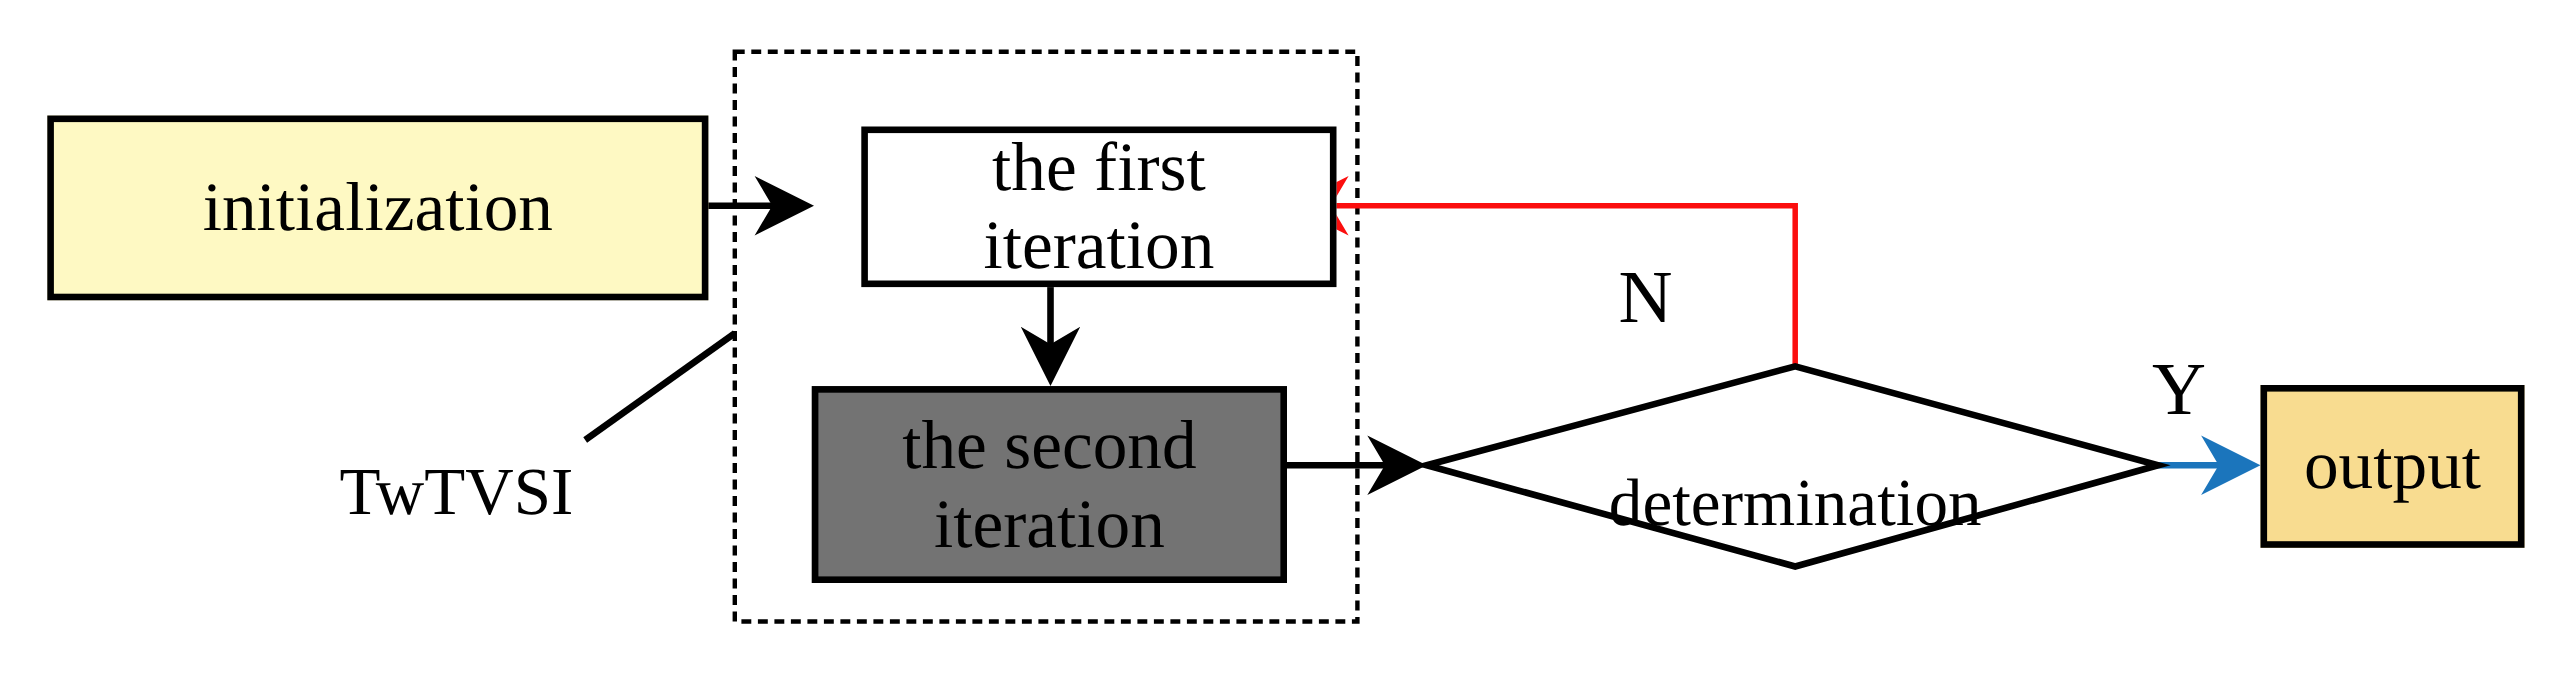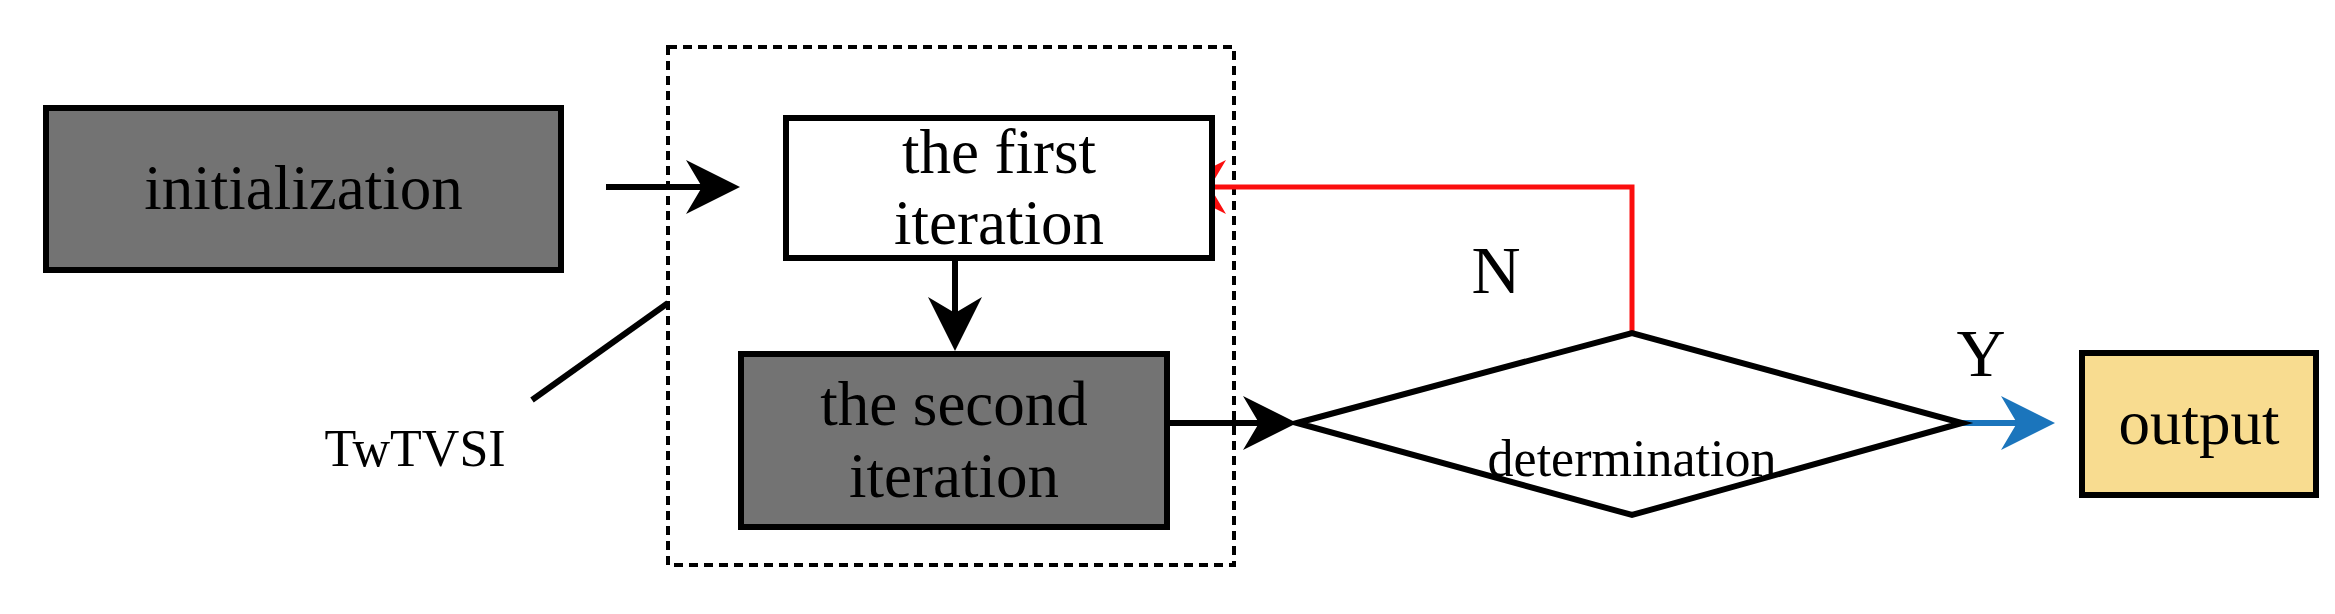--- a/index.html
+++ b/index.html
@@ -18,31 +18,31 @@
     box-sizing: border-box;
     border: 6px solid #000000;
     display: flex;
     align-items: center;
     justify-content: center;
     text-align: center;
     font-size: 63px;
     line-height: 1.13;
     white-space: pre-line;
   }
-  .node-init   { left: 43px;  top: 105px; width: 521px; height: 168px; background: #737373; text-align: right; }
+  .node-init   { left: 43px;  top: 105px; width: 601px; height: 168px; background: #fef9c3; text-align: right; }
   .node-first  { left: 738px; top: 115px; width: 432px; height: 146px; background: #ffffff; margin-left: 45px; }
   .node-second { left: 738px; top: 351px; width: 432px; height: 179px; background: #737373; }
-  .node-output { left: 2055px; top: 350px; width: 240px; height: 148px; background: #F8DC90; margin-left: 24px; }
+  .node-output { left: 2055px; top: 350px; width: 240px; height: 148px; background: #F8DC90; }
   .float-label {
     position: absolute;
     display: flex;
     align-items: center;
     justify-content: center;
     text-align: center;
-    font-size: 52px;
+    font-size: 61px;
   }
   .lbl-determination { left: 1340px; top: 388px; width: 584px; height: 72px; margin-top: 34px; }
   .lbl-twtvsi        { left: 270px;  top: 412px; width: 290px; height: 72px; }
   .lbl-n             { left: 1446px; top: 233px; width: 100px; height: 74px; font-size: 68px; }
   .lbl-y             { left: 1931px; top: 316px; width: 100px; height: 74px; font-size: 68px; }
 </style>
 </head>
 <body>
 
 <div id="stage">

